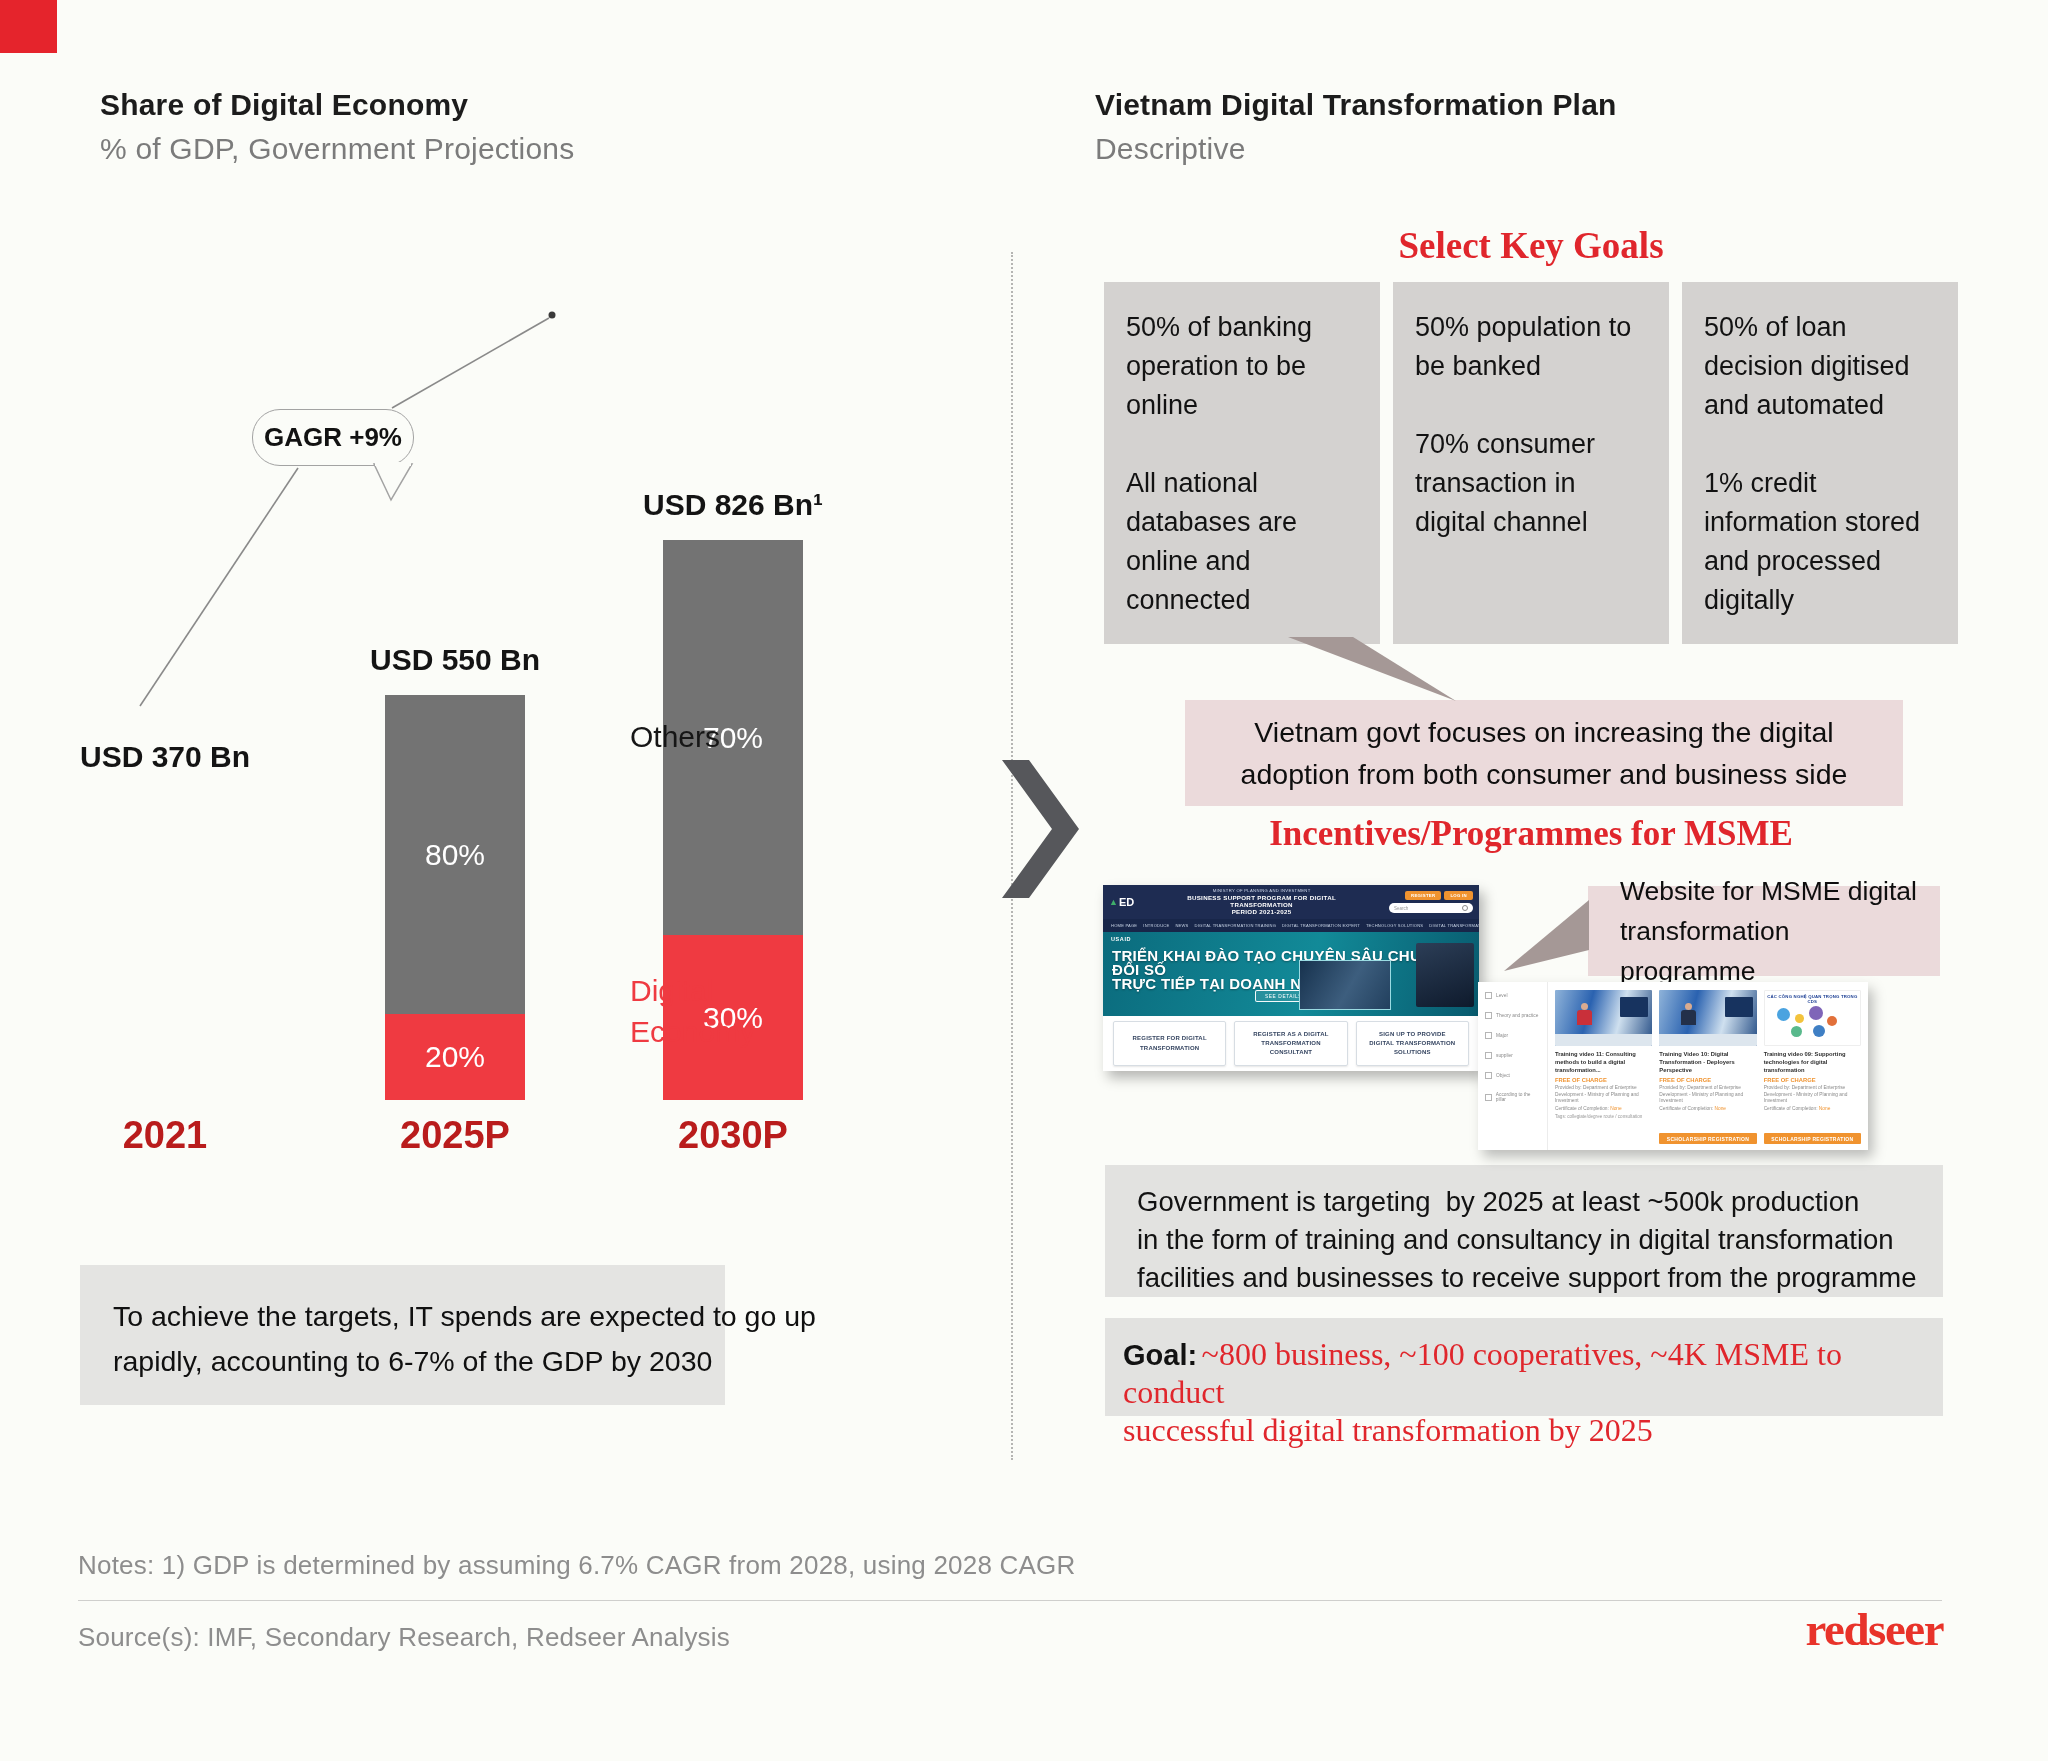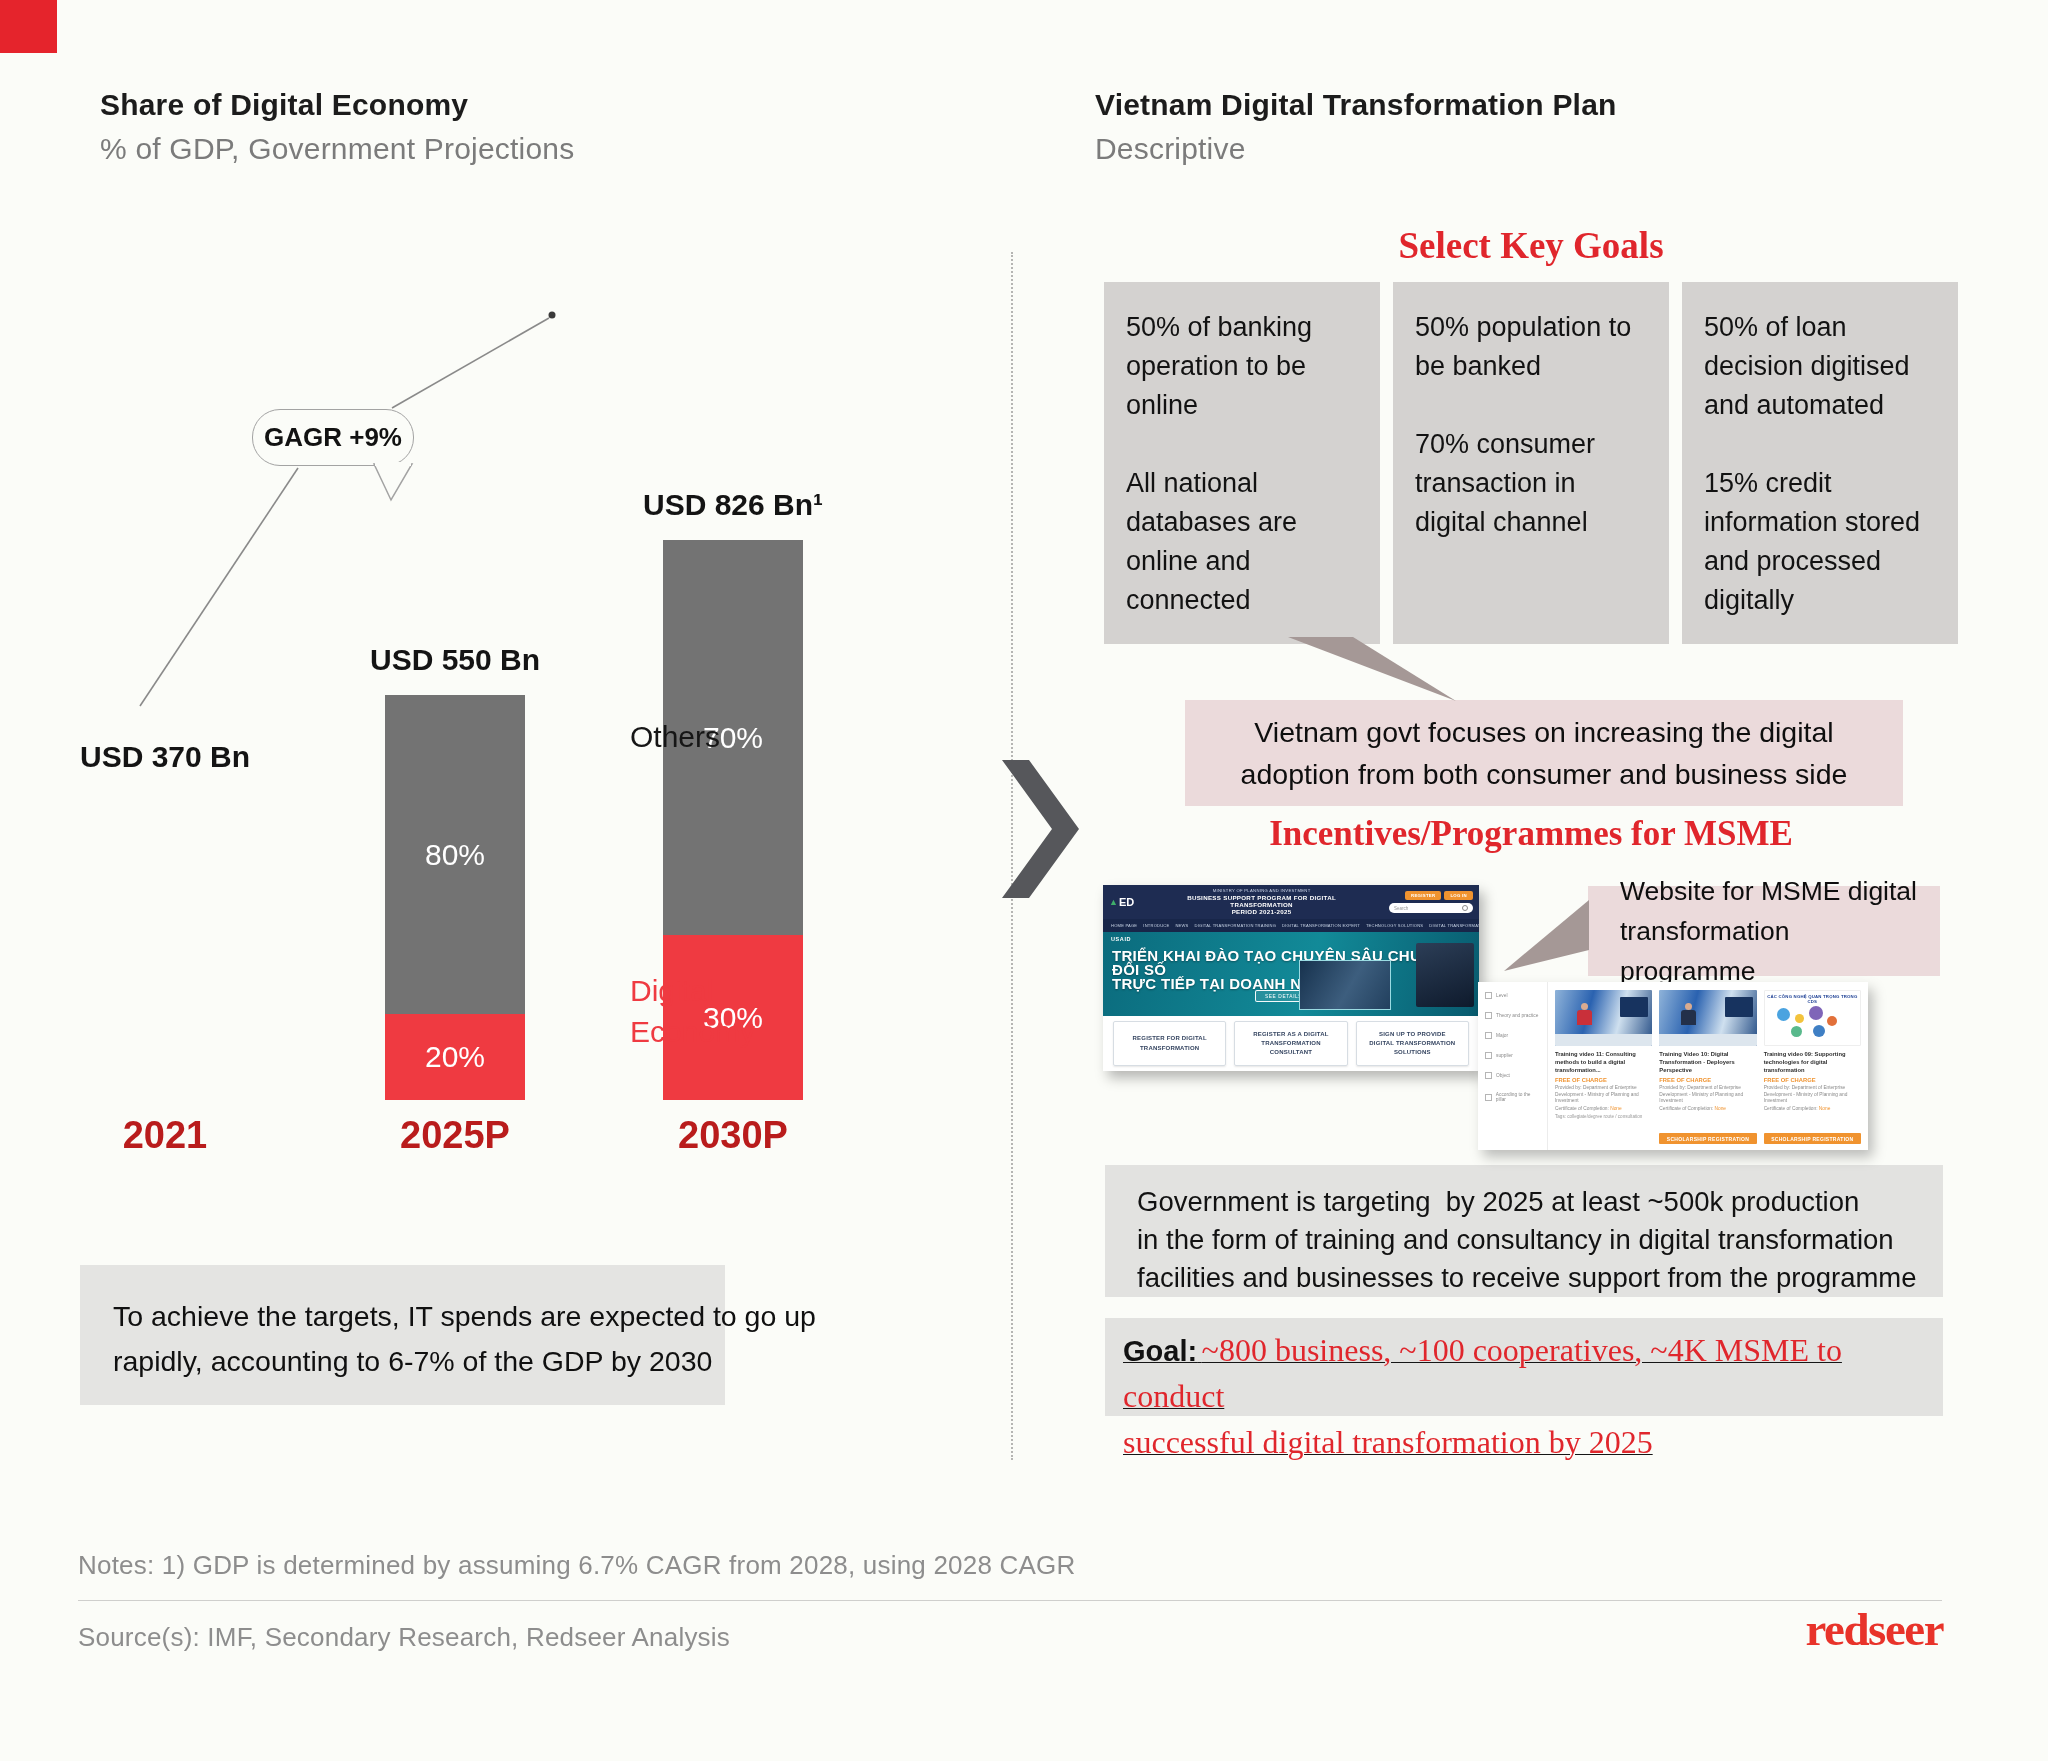--- a/index.html
+++ b/index.html
@@ -140,21 +140,21 @@
   <div class="abs goalbox" style="left:1104px;top:282px;width:232px;height:310px;">
     <div>50% of banking operation to be online</div>
     <div class="p2">All national databases are online and connected</div>
   </div>
   <div class="abs goalbox" style="left:1393px;top:282px;width:232px;height:310px;">
     <div>50% population to be banked</div>
     <div class="p2">70% consumer transaction in digital channel</div>
   </div>
   <div class="abs goalbox" style="left:1682px;top:282px;width:232px;height:310px;">
     <div>50% of loan decision digitised and automated</div>
-    <div class="p2">15% credit information stored and processed digitally</div>
+    <div class="p2">1% credit information stored and processed digitally</div>
   </div>
 
   <div class="abs pinkbox" style="left:1185px;top:700px;width:718px;height:106px;display:flex;align-items:center;justify-content:center;text-align:center;padding:0 30px;box-sizing:border-box;font-size:28.5px;line-height:42px;font-weight:500;">
     <span>Vietnam govt focuses on increasing the digital adoption from both consumer and business side</span>
   </div>
 
   <div class="abs serifhead" style="left:1104px;top:814px;width:854px;text-align:center;font-size:35px;">Incentives/Programmes for MSME</div>
 
   <div class="abs site1" style="left:1103px;top:885px;">
     <div class="s1-header">
@@ -287,21 +287,21 @@
 
   <div class="abs" style="left:1105px;top:1165px;width:838px;height:132px;background:#e2e2e0;">
     <div style="padding:18px 0 0 32px;font-size:27.5px;line-height:38px;font-weight:500;color:#121212;">
       <div class="prel">Government is targeting  by 2025 at least ~500k production</div>
       <div class="prel">in the form of training and consultancy in digital transformation</div>
       <div class="prel">facilities and businesses to receive support from the programme</div>
     </div>
   </div>
 
   <div class="abs" style="left:1105px;top:1318px;width:838px;height:98px;background:#e2e2e0;">
-    <div style="padding:12px 0 0 18px;line-height:41px;text-decoration:underline;">
+    <div style="padding:20px 0 0 18px;line-height:32px;">
       <span style="font-size:29px;font-weight:600;color:#121212;">Goal:</span>
       <span style="font-family:'Liberation Serif','DejaVu Serif',serif;font-size:32px;color:#e0262c;">~800 business, ~100 cooperatives, ~4K MSME to conduct</span><br>
       <span style="font-family:'Liberation Serif','DejaVu Serif',serif;font-size:32px;color:#e0262c;">successful digital transformation by 2025</span>
     </div>
   </div>
 
   <div class="abs footer-gray" style="left:78px;top:1550px;">Notes: 1) GDP is determined by assuming 6.7% CAGR from 2028, using 2028 CAGR</div>
   <div class="abs" style="left:78px;top:1600px;width:1864px;height:1px;background:#cfcfcd;"></div>
   <div class="abs footer-gray" style="left:78px;top:1622px;">Source(s): IMF, Secondary Research, Redseer Analysis</div>
   <div class="abs" style="left:1543px;top:1602px;width:400px;text-align:right;font-family:'Liberation Serif','DejaVu Serif',serif;font-weight:700;font-size:47px;color:#e8332a;letter-spacing:-1.5px;">redseer</div>

